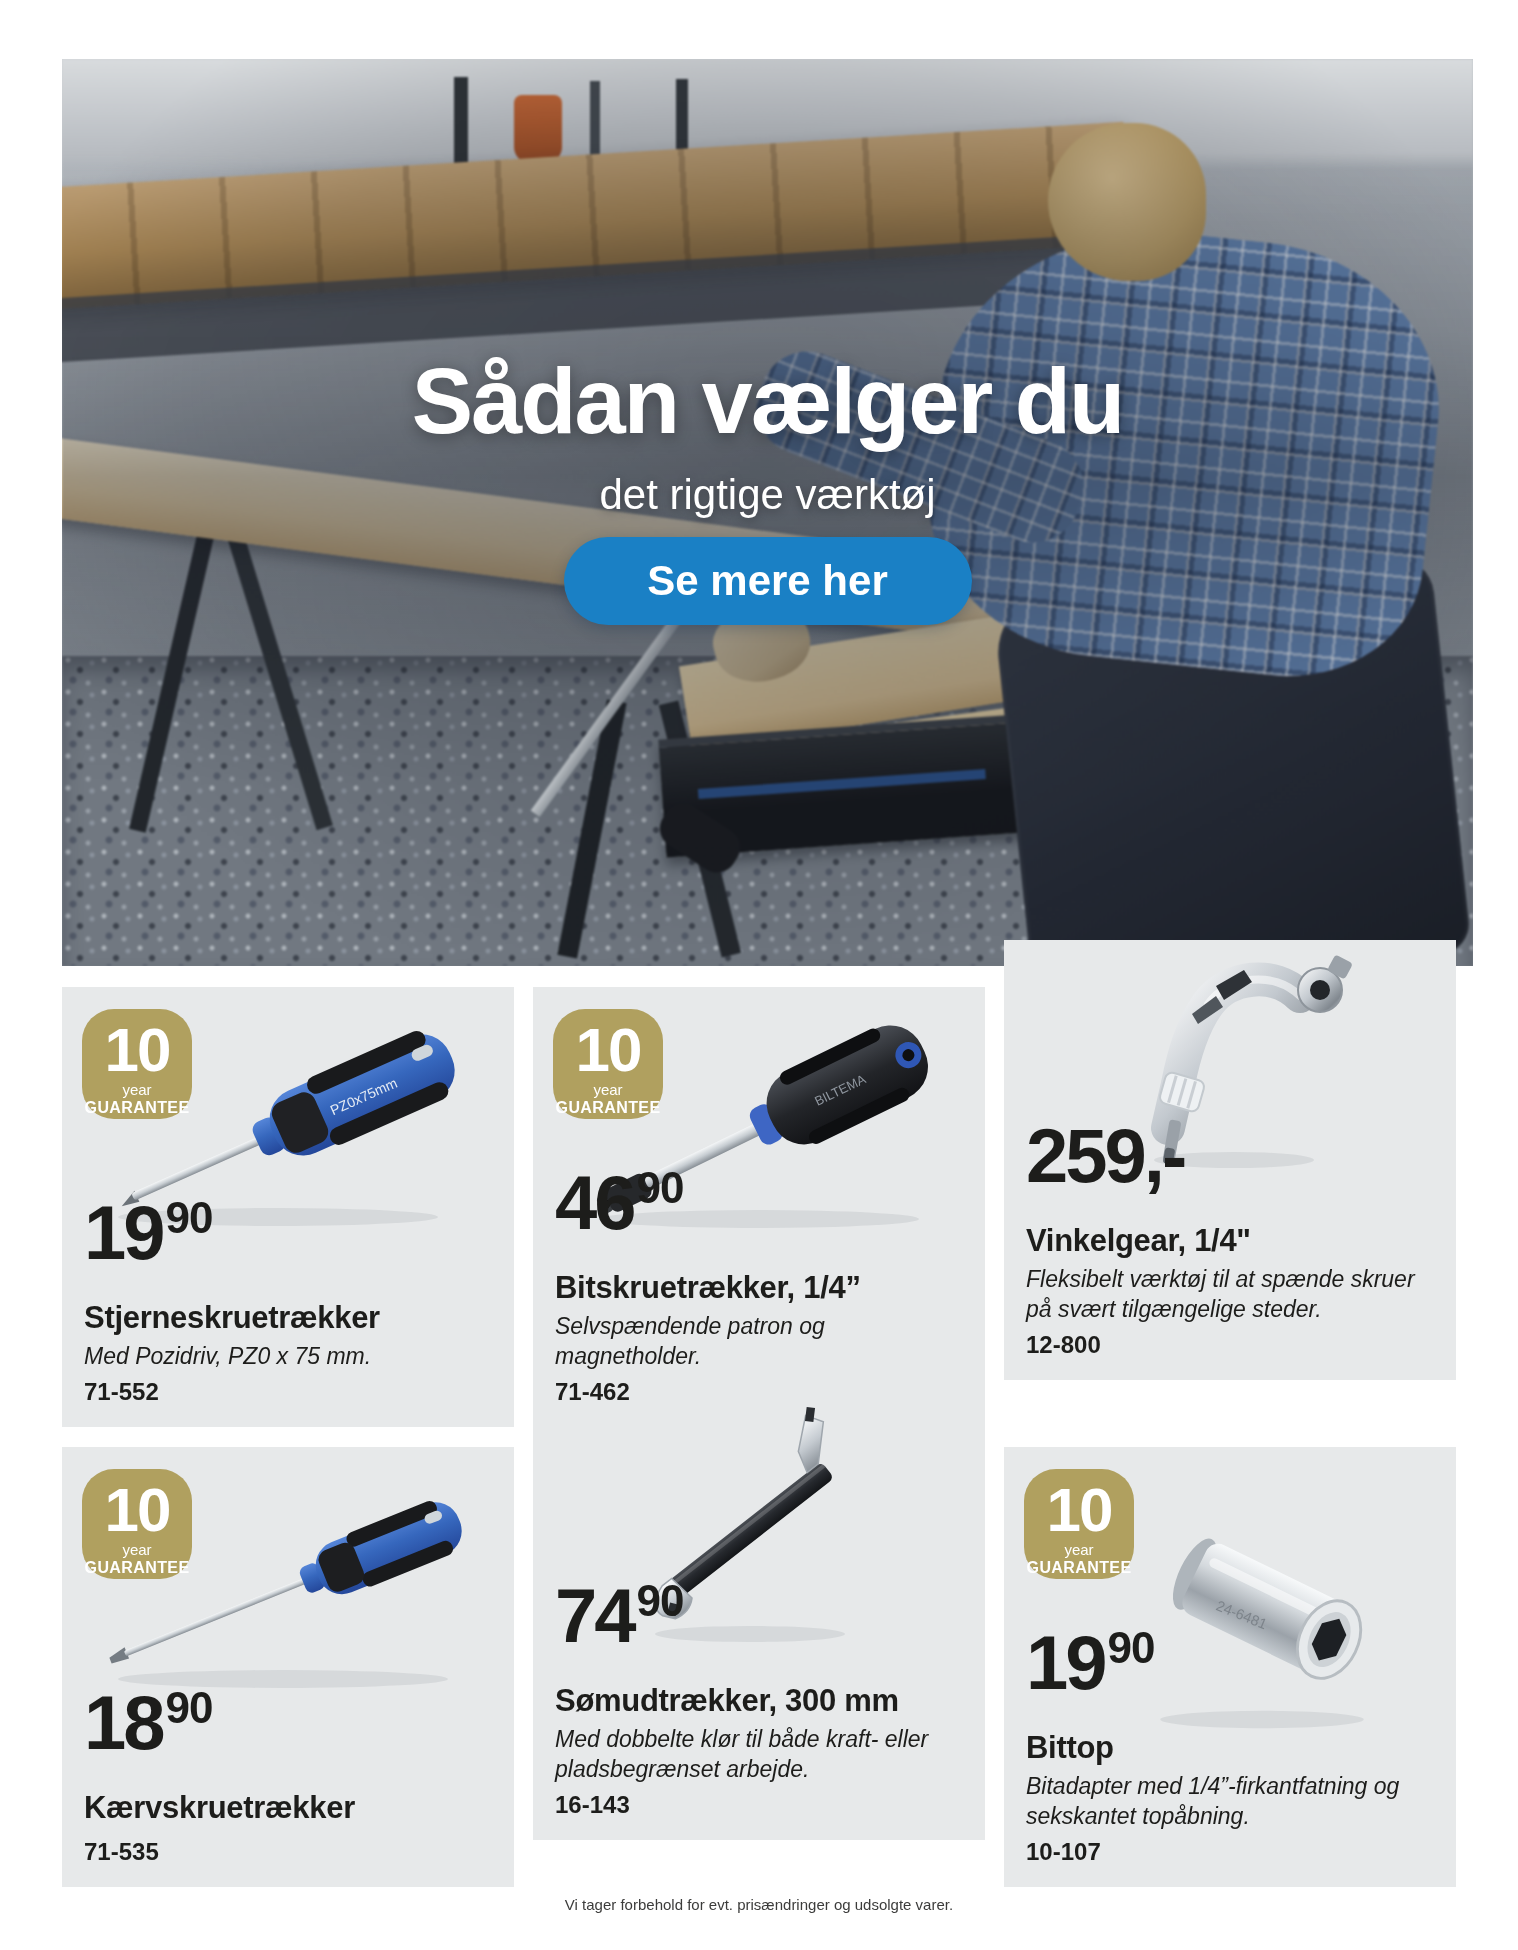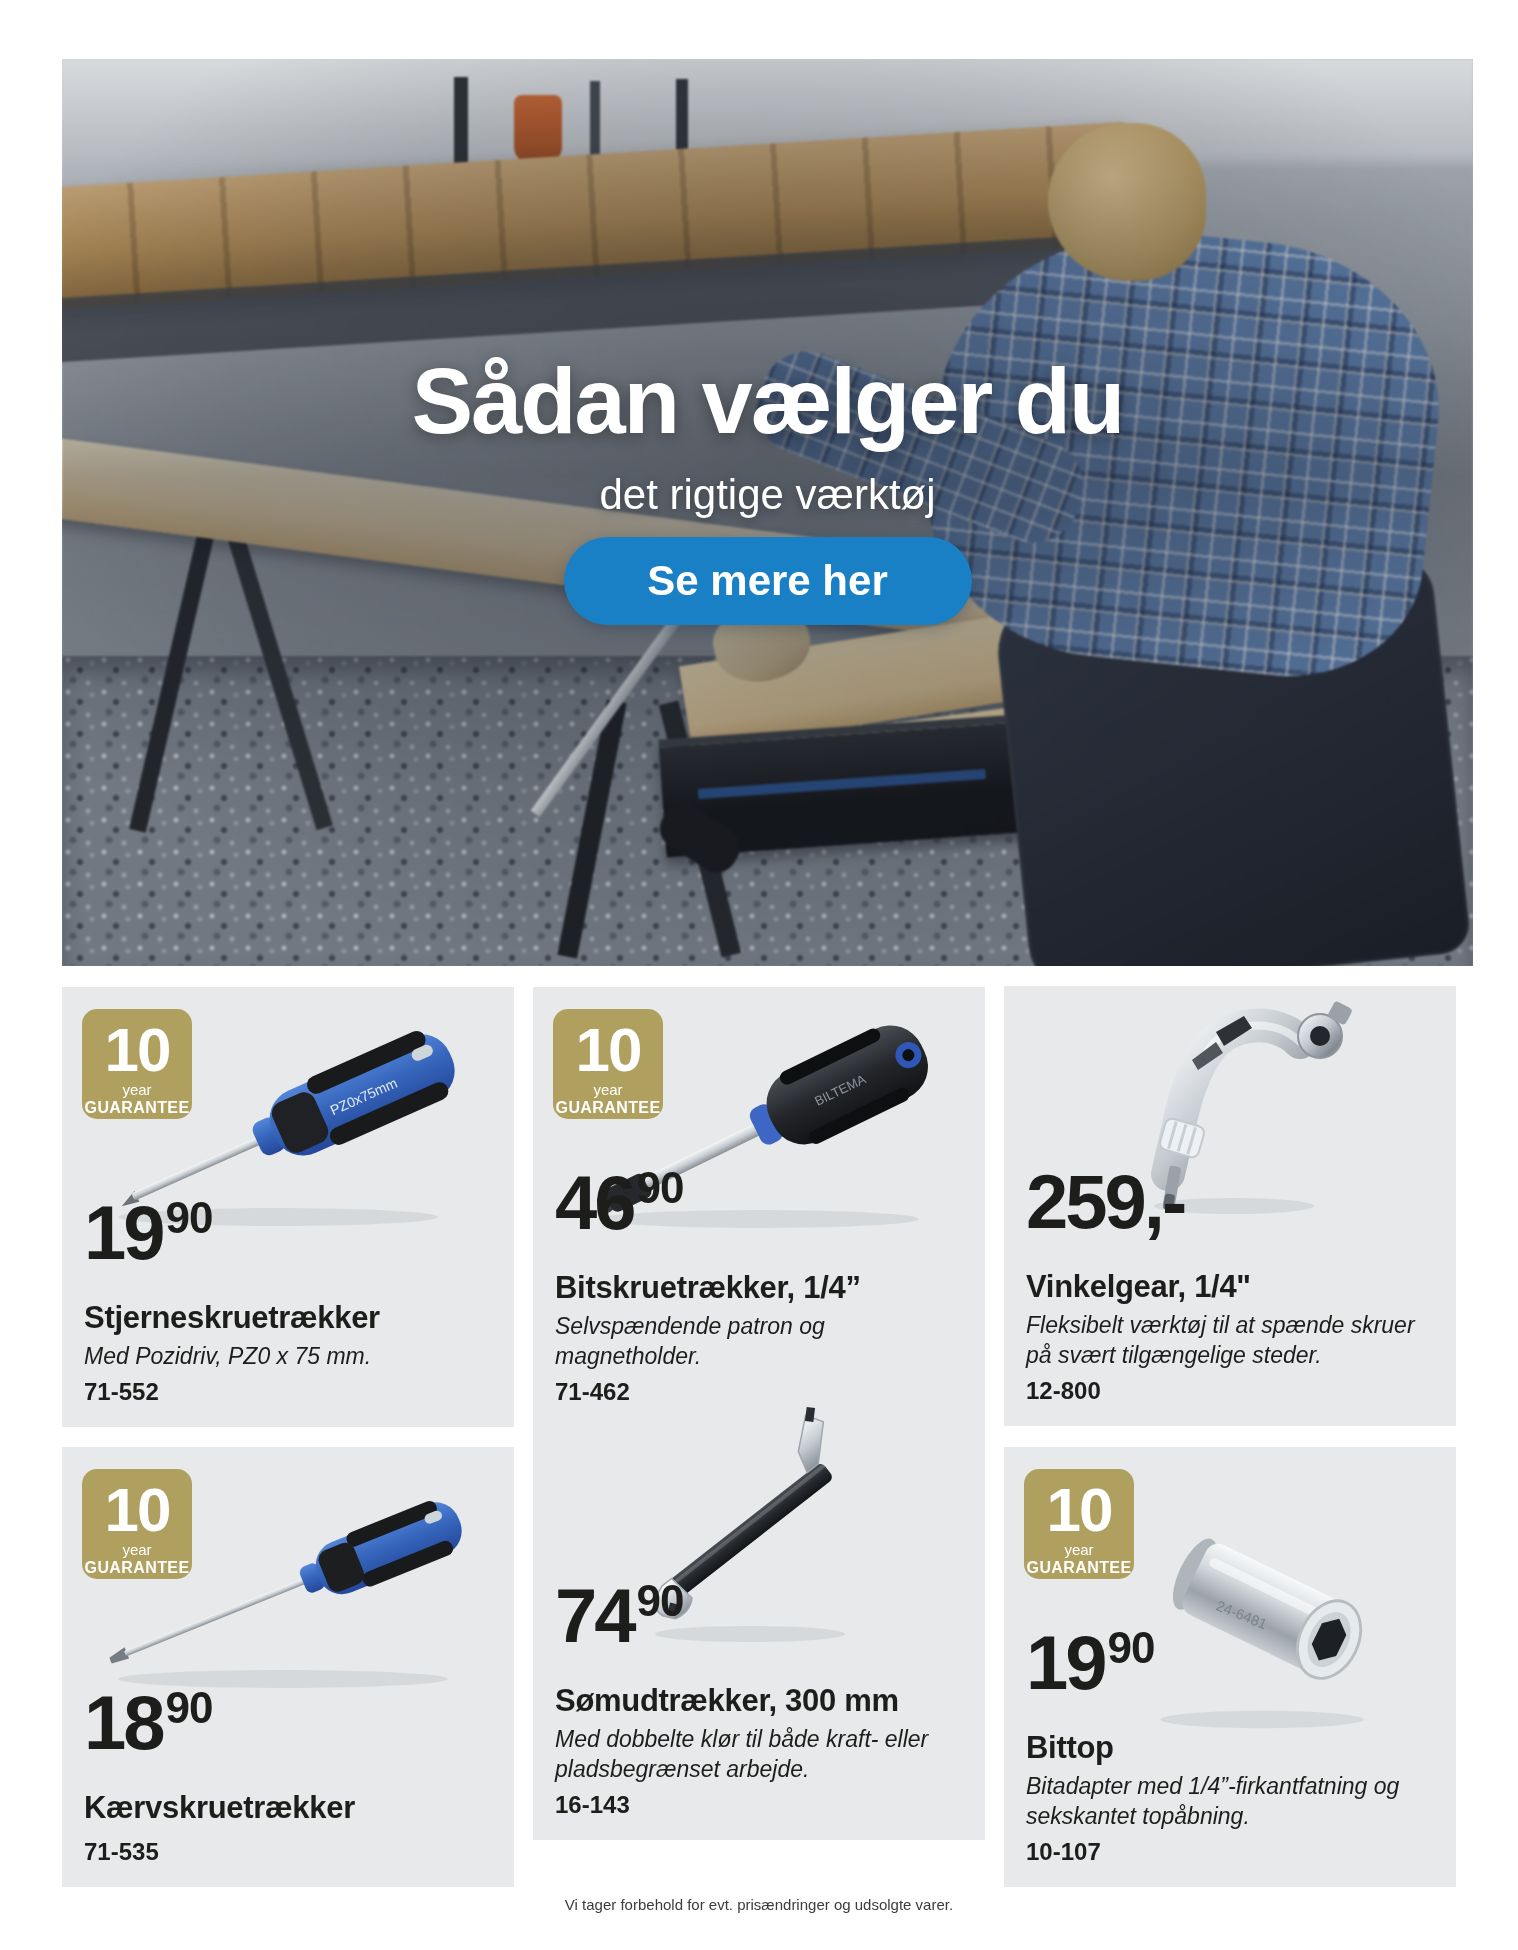--- a/index.html
+++ b/index.html
@@ -53,24 +53,24 @@
     radial-gradient(ellipse at 50% 44%,rgba(28,33,44,.30),rgba(28,33,44,.12) 55%,rgba(28,33,44,0) 78%),
     linear-gradient(180deg,rgba(25,30,40,.04) 0%,rgba(25,30,40,.16) 30%,rgba(25,30,40,.30) 46%,rgba(25,30,40,.18) 62%,rgba(25,30,40,.05) 80%);}
 
   .hero-text{position:absolute;inset:0;z-index:5;}
   .hero-title{position:absolute;top:290px;left:0;width:100%;margin:0;text-align:center;font-size:92px;font-weight:bold;letter-spacing:-2px;color:#ffffff;text-shadow:0 3px 16px rgba(0,0,0,.35);}
   .hero-sub{position:absolute;top:412px;left:0;width:100%;margin:0;text-align:center;font-size:42px;font-weight:normal;color:#ffffff;text-shadow:0 2px 10px rgba(0,0,0,.35);}
   .cta{position:absolute;top:478px;left:50%;transform:translateX(-50%);min-width:408px;height:88px;border-radius:44px;background:#1a80c5;color:#ffffff;font-size:42px;font-weight:bold;line-height:88px;text-align:center;text-decoration:none;display:block;box-shadow:0 4px 14px rgba(10,40,70,.25);cursor:pointer;}
 
   
   .card{position:absolute;width:452px;height:440px;background:#e7e9ea;cursor:pointer;}
-  .card.p0{left:62px;top:987px;}   .card.p1{left:533px;top:987px;}   .card.p2{left:1004px;top:986px;}
+  .card.p0{left:62px;top:987px;}   .card.p1{left:533px;top:987px;}   .card.p2{left:1004px;top:940px;}
   .card.p3{left:62px;top:1447px;}  .card.p4{left:533px;top:1400px;}  .card.p5{left:1004px;top:1447px;}
 
-  .badge{position:absolute;left:20px;top:22px;width:110px;height:110px;border-radius:15px;background:#b0a05f;color:#ffffff;text-align:center;z-index:3;}
+  .badge{position:absolute;left:20px;top:22px;width:110px;height:110px;border-radius:32px;background:#b0a05f;color:#ffffff;text-align:center;z-index:3;}
   .b-num{font-size:62px;font-weight:bold;line-height:1;margin-top:10px;letter-spacing:-2px;}
   .b-year{font-size:15px;line-height:1.1;margin-top:1px;}
   .b-guar{font-size:16px;font-weight:bold;letter-spacing:.4px;line-height:1.1;}
 
   .pimg{position:absolute;z-index:1;}
   .p0 .pimg,.p1 .pimg,.p3 .pimg{left:26px;top:34px;width:404px;height:212px;}
   .p2 .pimg{left:120px;top:12px;width:250px;height:220px;}
   .p4 .pimg{left:92px;top:6px;width:260px;height:240px;}
   .p5 .pimg{left:118px;top:36px;width:280px;height:252px;}
   .pimg svg{width:100%;height:100%;display:block;}

